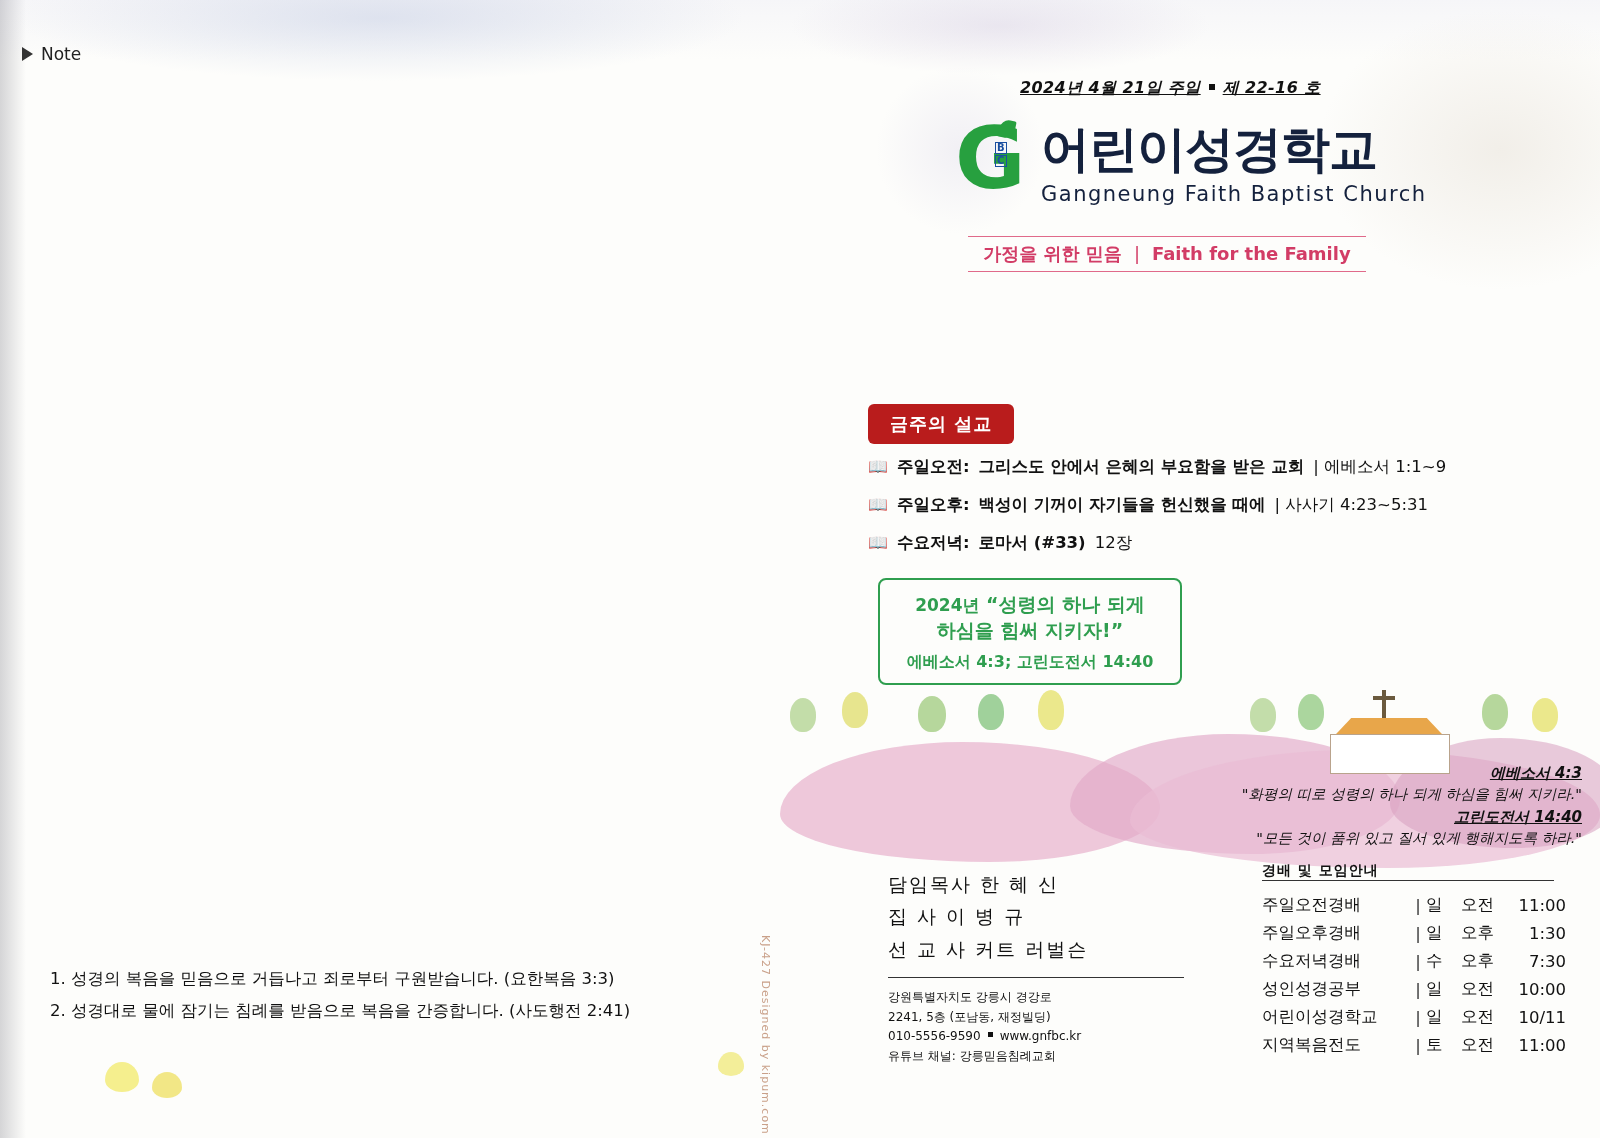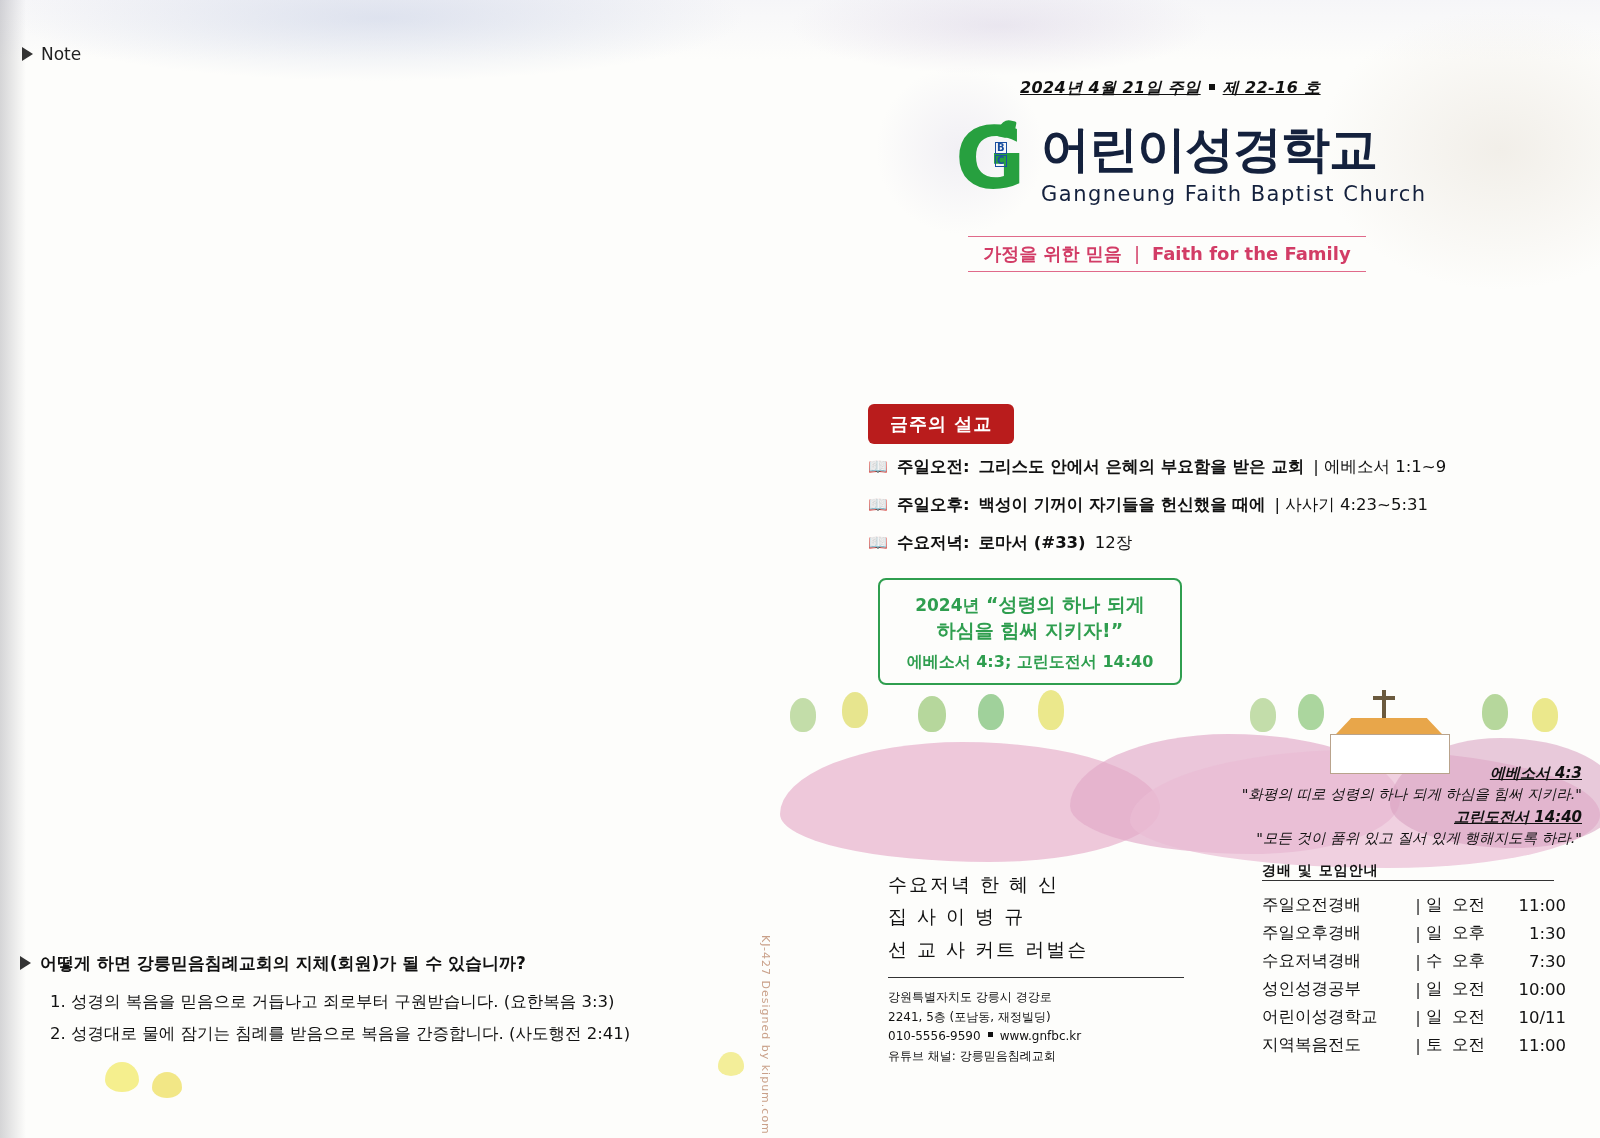--- a/index.html
+++ b/index.html
@@ -103,44 +103,40 @@
   .pastor .addr .sq{display:inline-block;width:5px;height:5px;background:#111;margin:0 7px 3px;}
 
   
   .sched{position:absolute;left:1262px;top:862px;width:320px;color:#111;}
   .sched h3{margin:0;font-size:14px;font-weight:bold;letter-spacing:1px;border-bottom:1.4px solid #333;width:292px;}
   .sched table{border-collapse:collapse;margin-top:10px;font-size:16.5px;}
   .sched td{padding:3px 0;white-space:nowrap;}
   .sched td.n{width:148px;}
   .sched td.d{width:16px;text-align:center;color:#333;}
   .sched td.w{width:26px;}
-  .sched td.ap{width:42px;}
+  .sched td.ap{width:42px;text-align:right;}
   .sched td.t{text-align:right;width:72px;}
 </style>
 </head>
 <body>
 
 <div class="page">
   <div class="scan-tint"></div>
   <div class="edge-shadow"></div>
 
   <div class="note">
     <span class="tri"></span>
     <span>Note</span>
   </div>
 
   <div class="leaf" style="left:105px;top:1062px;width:34px;height:30px;background:#f2e96a;"></div>
   <div class="leaf" style="left:152px;top:1072px;width:30px;height:26px;background:#eddf5f;"></div>
   <div class="leaf" style="left:718px;top:1052px;width:26px;height:24px;background:#efe878;"></div>
 
   <div class="member-block">
-    <div class="member-q">
-      <span class="tri"></span>
-      <span>어떻게 하면 강릉믿음침례교회의 지체(회원)가 될 수 있습니까?</span>
-    </div>
     <div class="member-list">
       <div>1. 성경의 복음을 믿음으로 거듭나고 죄로부터 구원받습니다. (요한복음 3:3)</div>
       <div>2. 성경대로 물에 잠기는 침례를 받음으로 복음을 간증합니다. (사도행전 2:41)</div>
     </div>
   </div>
 
   <div class="designer">KJ-427 Designed by kipum.com</div>
 
   <div class="issue">
     <span>2024년 4월 21일 주일</span><span class="sq"></span><span>제 22-16 호</span>
@@ -222,21 +218,21 @@
   </div>
 
   <div class="quotes">
     <div class="ref">에베소서 4:3</div>
     <div class="q">"화평의 띠로 성령의 하나 되게 하심을 힘써 지키라."</div>
     <div class="ref">고린도전서 14:40</div>
     <div class="q">"모든 것이 품위 있고 질서 있게 행해지도록 하라."</div>
   </div>
 
   <div class="pastor">
-    <div class="row">수요저녁 한 혜 신</div>
+    <div class="row">담임목사 한 혜 신</div>
     <div class="row">집    사 이 병 규</div>
     <div class="row">선 교 사 커트 러벌슨</div>
     <hr>
     <div class="addr">
       <div>강원특별자치도 강릉시 경강로</div>
       <div>2241, 5층 (포남동, 재정빌딩)</div>
       <div>
         <span>010-5556-9590</span><span class="sq"></span><span>www.gnfbc.kr</span>
       </div>
       <div>유튜브 채널: 강릉믿음침례교회</div>

